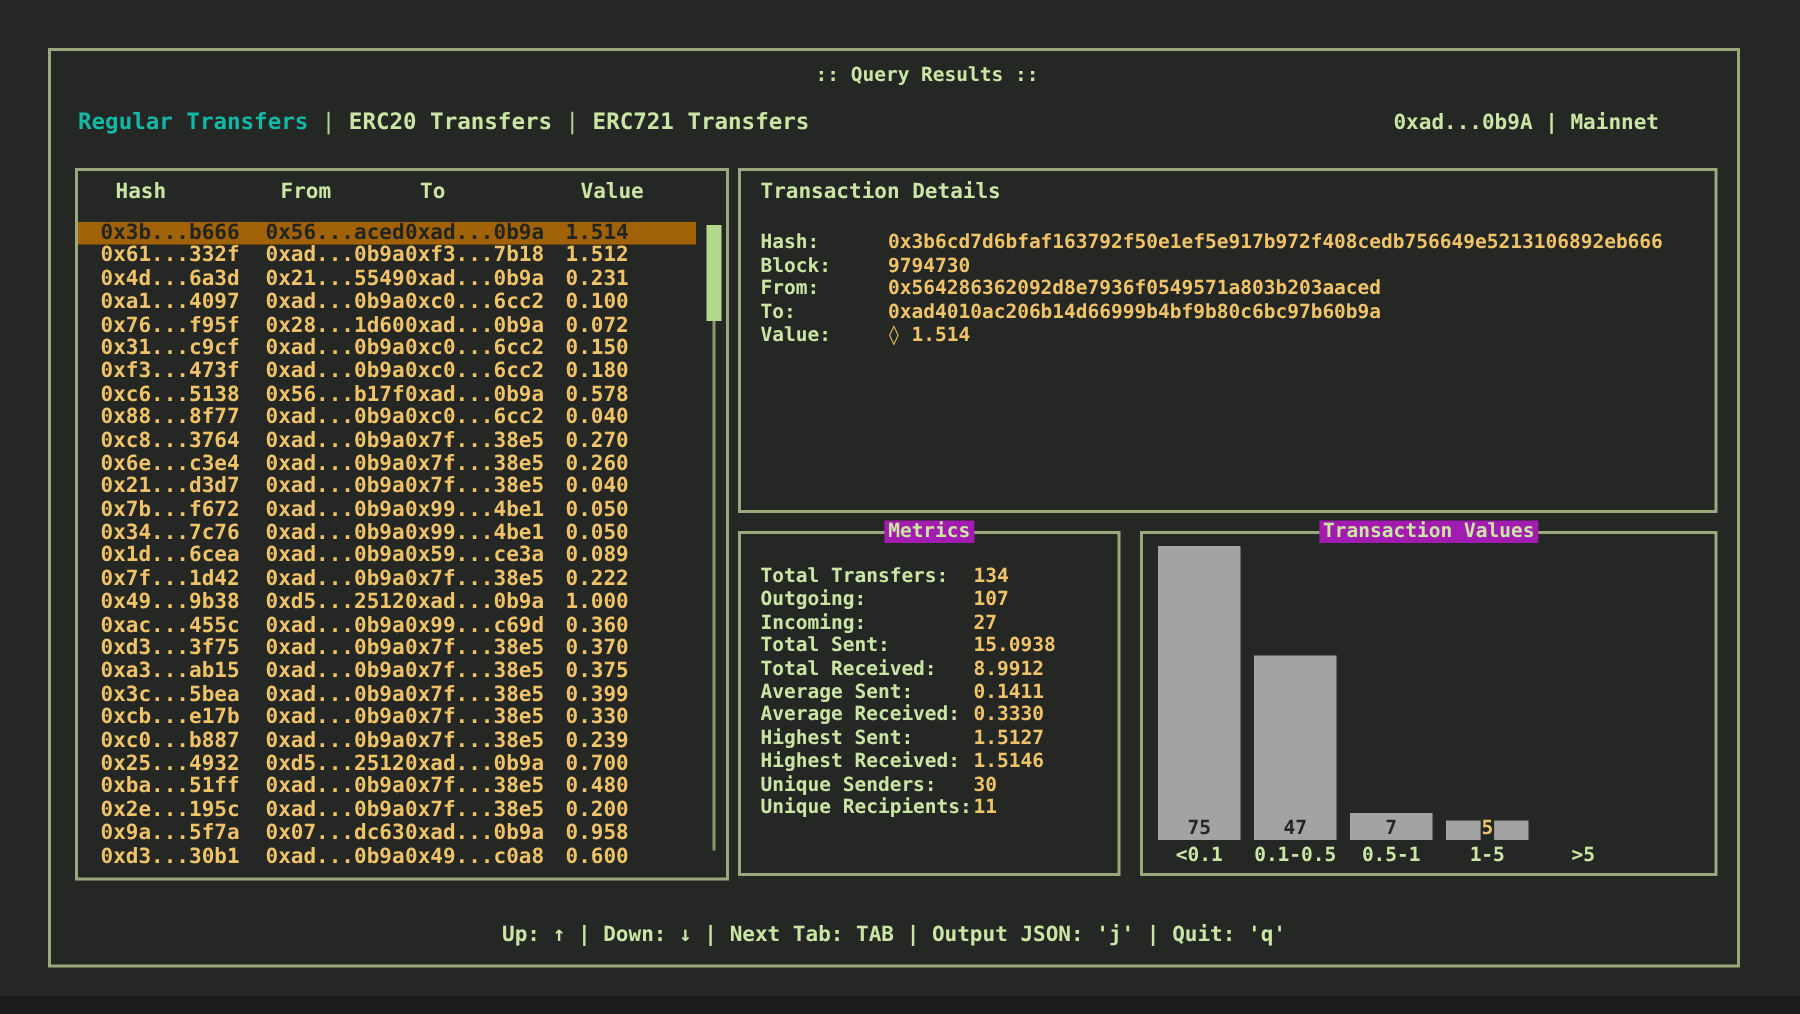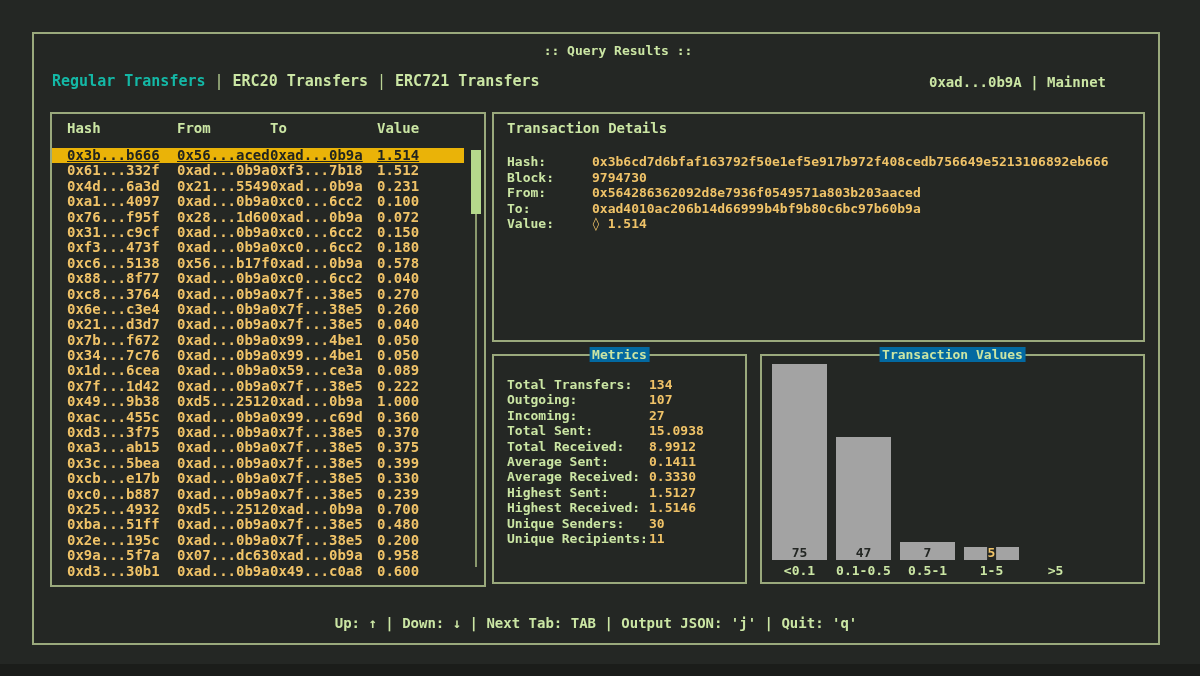--- a/index.html
+++ b/index.html
@@ -25,39 +25,39 @@
   .wallet { position:absolute; right:52px; top:2px; font-size:14px; color:#cbe6a4; }
 
   .panel { position:absolute; border:2px solid #9aa97c; }
   .table-panel   { left:16px;  top:78px;  width:432px; height:471px; }
   .details-panel { left:458px; top:78px;  width:649px; height:226px; }
   .metrics-panel { left:458px; top:320px; width:251px; height:226px; }
   .chart-panel   { left:726px; top:320px; width:381px; height:226px; }
 
   
   .thead { position:absolute; top:6px; left:0; right:22px; display:grid;
-    grid-template-columns:110px 93px 107px auto; padding-left:15px;
+    grid-template-columns:110px 93px 107px auto; padding-left:25px;
     color:#cbe6a4; font-size:14px; }
   .tbody { position:absolute; top:34px; left:0; width:412px; }
   .trow { display:grid; grid-template-columns:110px 93px 107px auto; padding-left:15px;
     height:15.4px; line-height:15.4px; font-size:14px; color:#f0c368; white-space:nowrap; }
-  .trow.selected { background:#eab308; color:#22251f;text-decoration:underline; }
+  .trow.selected { background:#a16207; color:#22251f; }
   .scroll-track { position:absolute; right:7px; top:98px; width:2px; height:355px; background:#8a996d; }
   .scroll-thumb { position:absolute; right:3px; top:36px; width:10px; height:64px; background:#b5d98c; }
 
   
   .panel-heading { position:absolute; top:6px; left:13px; color:#cbe6a4; font-size:14px; }
   .dfields { position:absolute; top:40px; left:13px; right:8px; }
   .dfield { height:15.5px; line-height:15.5px; font-size:13px; white-space:nowrap; }
   .dlabel { display:inline-block; width:85px; color:#cbe6a4; }
   .dvalue { color:#f0c368; }
 
   
   .embedded-title { position:absolute; top:-9px; left:50%; transform:translateX(-50%);
-    background:#0369a1; padding:0 3px; color:#cbe6a4; font-size:13px; white-space:nowrap; }
+    background:#a21caf; padding:0 3px; color:#cbe6a4; font-size:13px; white-space:nowrap; }
 
   .mrows { position:absolute; top:21px; left:13px; right:6px; }
   .mrow { height:15.4px; line-height:15.4px; font-size:13px; white-space:nowrap; }
   .mlabel { display:inline-block; width:142px; color:#cbe6a4; }
   .mvalue { color:#f0c368; }
 
   
   .bars-area { position:absolute; left:0; top:8px; width:100%; height:196px; }
   .bar { position:absolute; bottom:0; width:55px; background:#a3a3a3; }
   .bar-value { position:absolute; bottom:0; left:0; right:0; text-align:center;

